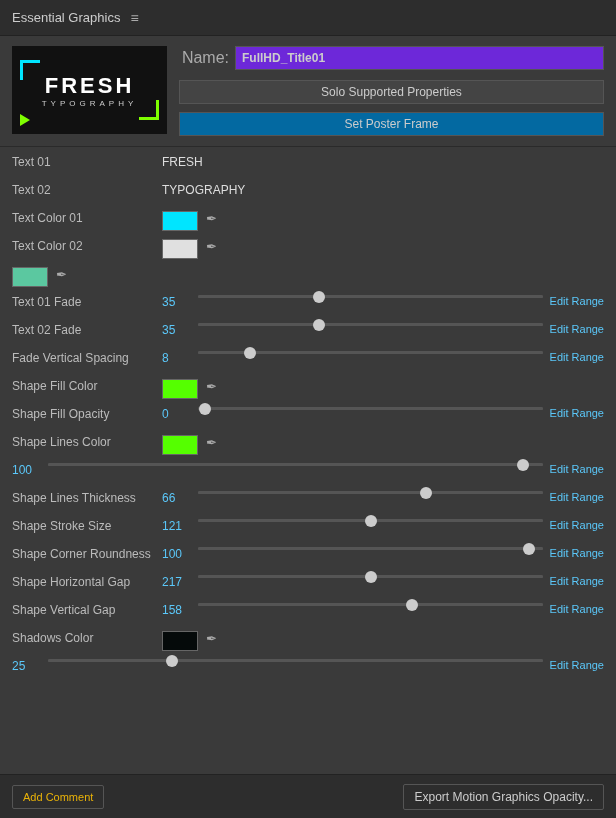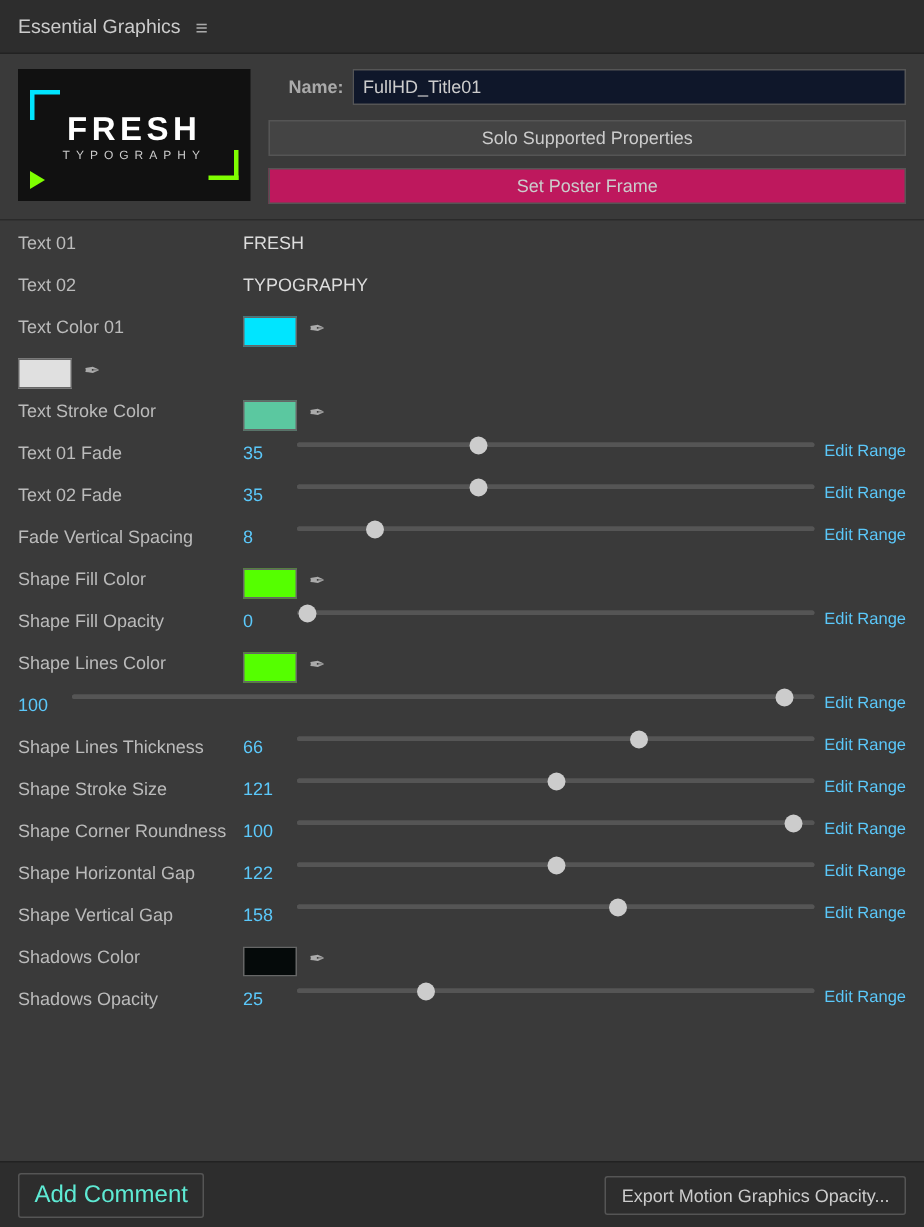--- a/index.html
+++ b/index.html
@@ -112,31 +112,31 @@
     }
     .field-row {
       display: flex;
       align-items: center;
       gap: 6px;
     }
     .field-label {
       color: #aaaaaa;
       width: 50px;
       text-align: right;
-      font-size: 12px;
+      font-size: 16px;
+    }
+    .field-input {
+      flex: 1;
+      background: #6d28d9;
+      border: 1px solid #555;
+      color: #cccccc;
+      padding: 3px 6px;
+      font-size: 12px;
+      height: 24px;
       font-weight: bold;
-    }
-    .field-input {
-      flex: 1;
-      background: #0f172a;
-      border: 1px solid #555;
-      color: #cccccc;
-      padding: 3px 6px;
-      font-size: 12px;
-      height: 24px;
     }
     .field-select {
       flex: 1;
       background: #1e1e1e;
       border: 1px solid #555;
       color: #cccccc;
       padding: 3px 6px;
       font-size: 12px;
       height: 24px;
       appearance: none;
@@ -164,21 +164,21 @@
       border: 1px solid #555;
       color: #cccccc;
       padding: 4px 0;
       font-size: 12px;
       cursor: pointer;
       text-align: center;
       margin-top: 4px;
     }
     .btn-poster {
       width: 100%;
-      background: #be185d;
+      background: #0369a1;
       border: 1px solid #555;
       color: #cccccc;
       padding: 4px 0;
       font-size: 12px;
       cursor: pointer;
       text-align: center;
       margin-top: 2px;
     }
 
     
@@ -263,23 +263,23 @@
       justify-content: space-between;
       padding: 8px 12px;
       background: #2d2d2d;
       border-top: 1px solid #222;
       height: 44px;
       flex-shrink: 0;
     }
     .btn-add-comment {
       background: transparent;
       border: 1px solid #555;
-      color: #5eead4;
+      color: #eab308;
       padding: 5px 10px;
-      font-size: 16px;
+      font-size: 11px;
       cursor: pointer;
       border-radius: 2px;
     }
     .btn-export {
       background: transparent;
       border: 1px solid #555;
       color: #cccccc;
       padding: 5px 10px;
       font-size: 12px;
       cursor: pointer;
@@ -334,25 +334,25 @@
       <div class="prop-row">
         <span class="prop-label">Text 02</span>
         <span class="prop-value-text">TYPOGRAPHY</span>
       </div>
       <div class="prop-row">
         <span class="prop-label">Text Color 01</span>
         <div class="color-swatch" style="background: rgb(0, 229, 255);"></div>
         <span class="eyedropper-icon">✒</span>
       </div>
       <div class="prop-row">
+        <span class="prop-label">Text Color 02</span>
         <div class="color-swatch" style="background: rgb(224, 224, 224);"></div>
         <span class="eyedropper-icon">✒</span>
       </div>
       <div class="prop-row">
-        <span class="prop-label">Text Stroke Color</span>
         <div class="color-swatch" style="background: rgb(91, 200, 160);"></div>
         <span class="eyedropper-icon">✒</span>
       </div>
       <div class="prop-row">
         <span class="prop-label">Text 01 Fade</span>
         <span class="prop-value" style="min-width: 32px;">35</span>
         <div class="slider-container">
           <div class="slider" style="position: relative;">
             <div style="height: 3px; background: rgb(85, 85, 85); border-radius: 2px; width: 100%;"></div>
             <div class="slider-thumb" style="left: 35%; transform: translateY(-50%) translateX(-50%); top: 50%; position: absolute;"></div>
@@ -441,21 +441,21 @@
         <div class="slider-container">
           <div class="slider" style="position: relative;">
             <div style="height: 3px; background: rgb(85, 85, 85); border-radius: 2px; width: 100%;"></div>
             <div class="slider-thumb" style="left: 96%; transform: translateY(-50%) translateX(-50%); top: 50%; position: absolute;"></div>
           </div>
         </div>
         <span class="edit-range">Edit Range</span>
       </div>
       <div class="prop-row">
         <span class="prop-label">Shape Horizontal Gap</span>
-        <span class="prop-value" style="min-width: 32px;">122</span>
+        <span class="prop-value" style="min-width: 32px;">217</span>
         <div class="slider-container">
           <div class="slider" style="position: relative;">
             <div style="height: 3px; background: rgb(85, 85, 85); border-radius: 2px; width: 100%;"></div>
             <div class="slider-thumb" style="left: 50%; transform: translateY(-50%) translateX(-50%); top: 50%; position: absolute;"></div>
           </div>
         </div>
         <span class="edit-range">Edit Range</span>
       </div>
       <div class="prop-row">
         <span class="prop-label">Shape Vertical Gap</span>
@@ -467,21 +467,20 @@
           </div>
         </div>
         <span class="edit-range">Edit Range</span>
       </div>
       <div class="prop-row">
         <span class="prop-label">Shadows Color</span>
         <div class="color-swatch" style="background: rgb(5, 10, 10);"></div>
         <span class="eyedropper-icon">✒</span>
       </div>
       <div class="prop-row">
-        <span class="prop-label">Shadows Opacity</span>
         <span class="prop-value" style="min-width: 32px;">25</span>
         <div class="slider-container">
           <div class="slider" style="position: relative;">
             <div style="height: 3px; background: rgb(85, 85, 85); border-radius: 2px; width: 100%;"></div>
             <div class="slider-thumb" style="left: 25%; transform: translateY(-50%) translateX(-50%); top: 50%; position: absolute;"></div>
           </div>
         </div>
         <span class="edit-range">Edit Range</span>
       </div>
     </div>

